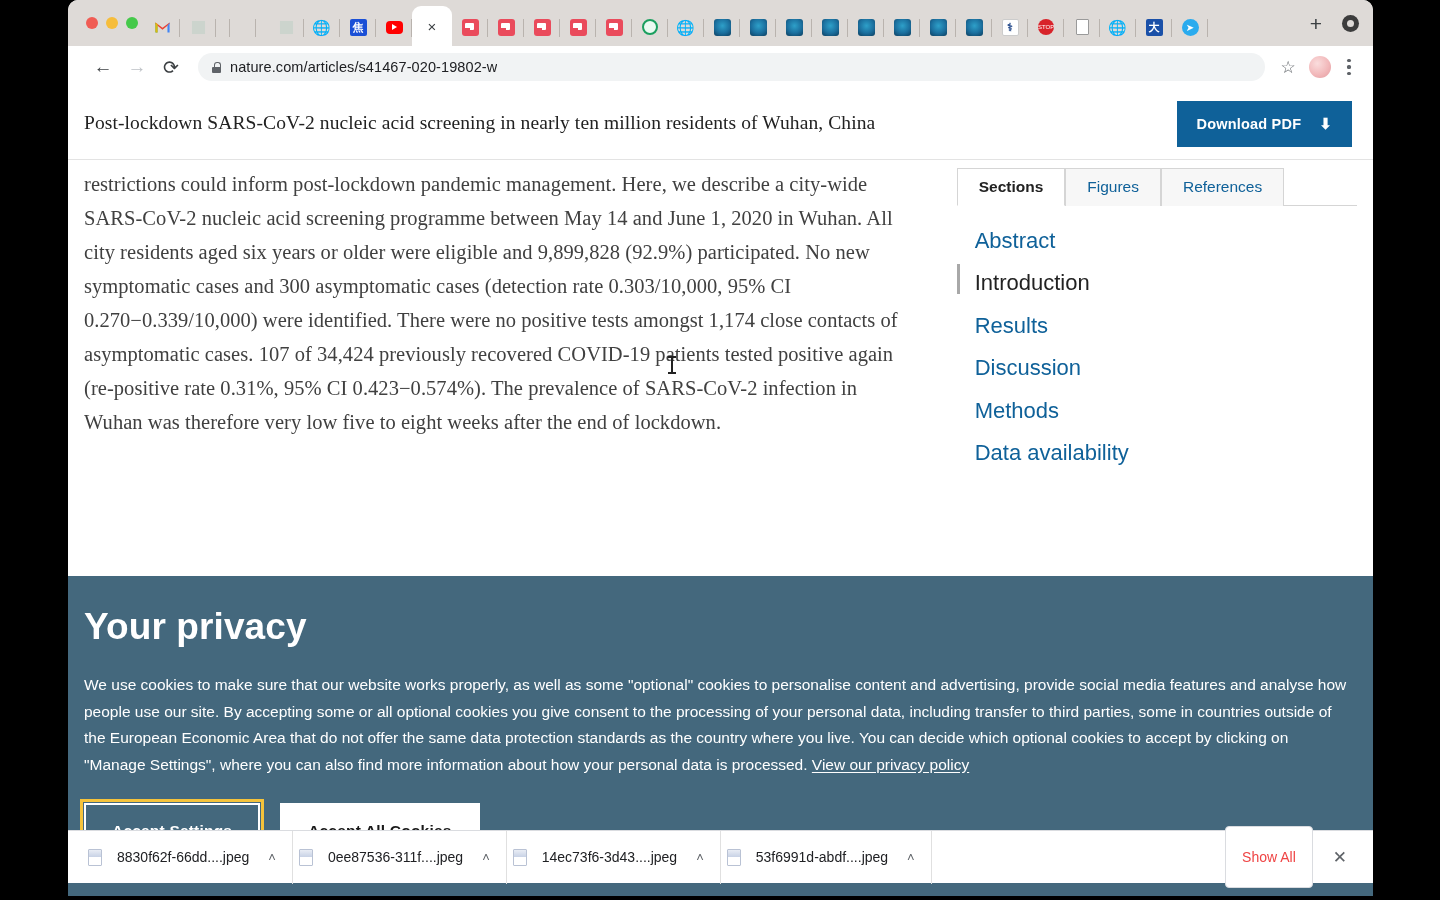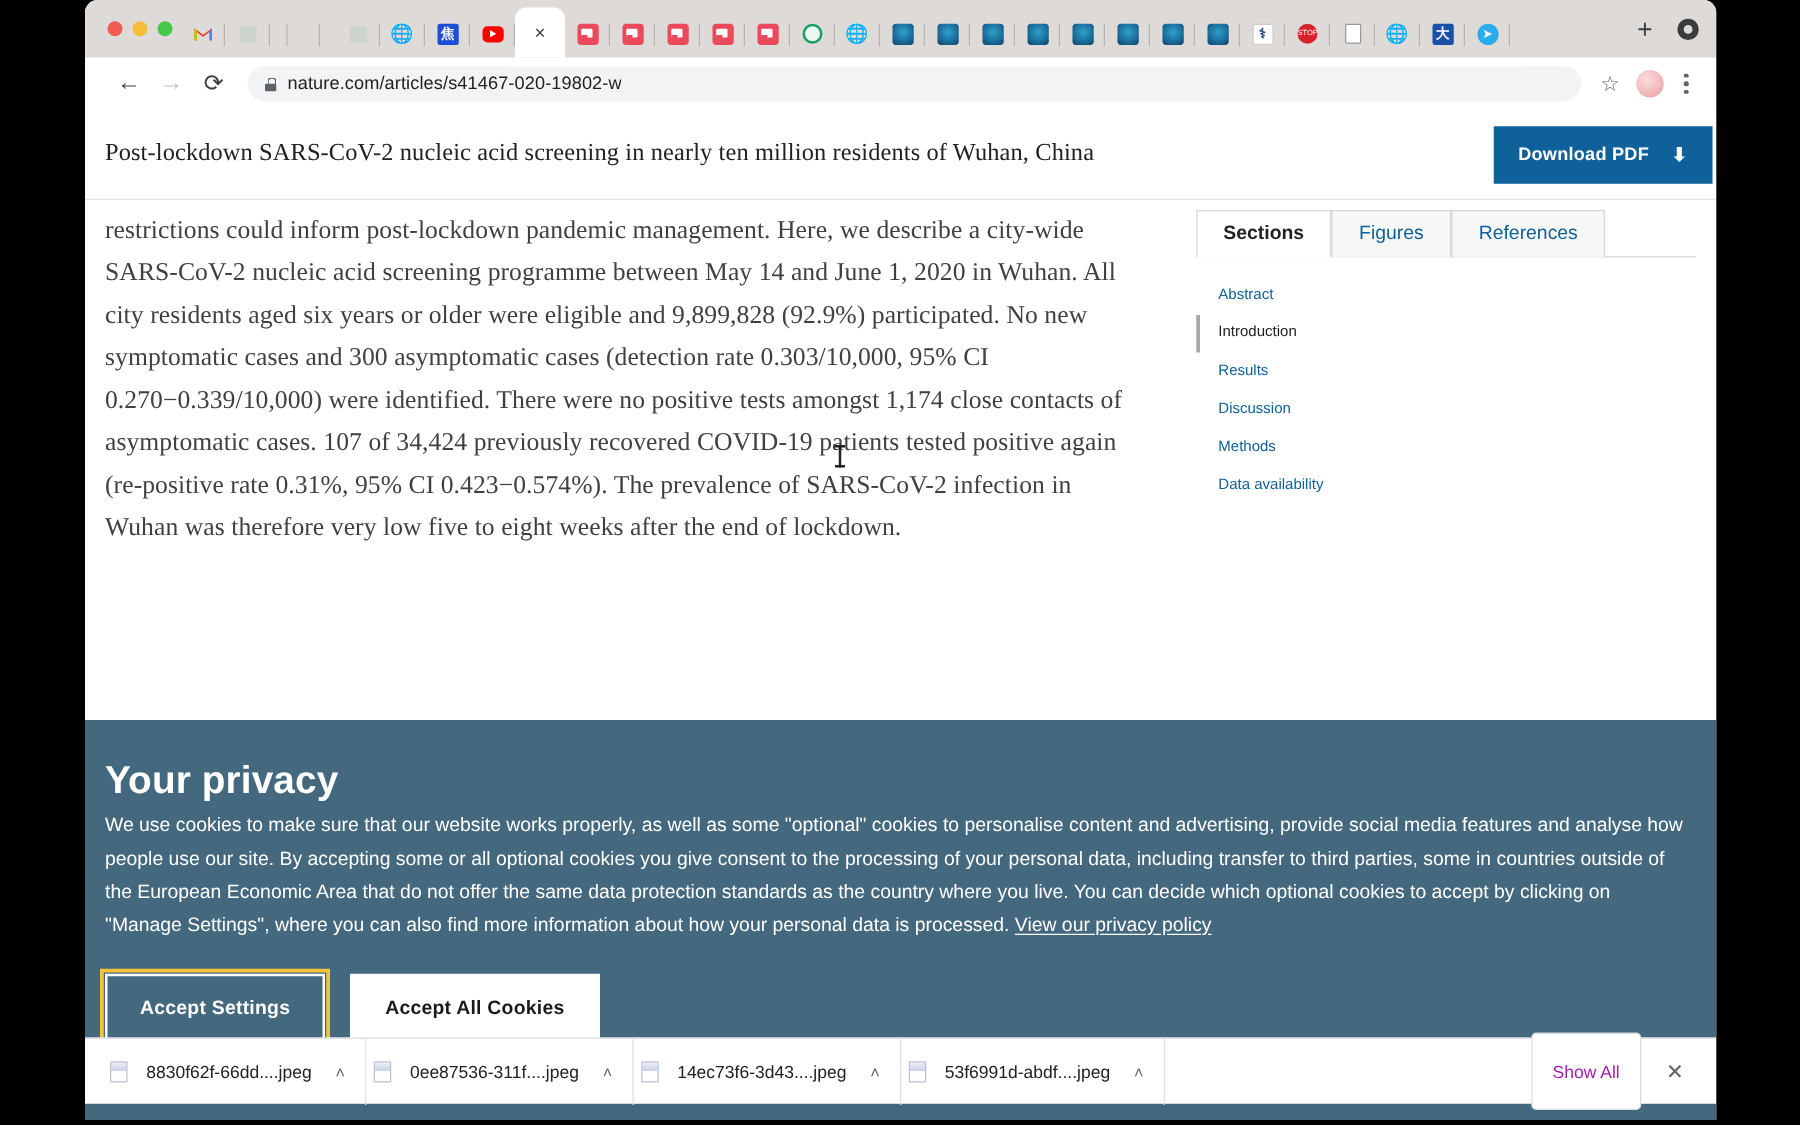--- a/index.html
+++ b/index.html
@@ -148,21 +148,21 @@
   #page {
     position: relative;
     height: 808px;
     background: #fff;
     overflow: hidden;
   }
   #article-header {
     height: 72px;
     border-bottom: 1px solid #e3e3e3;
     display: flex; align-items: center;
-    padding: 0 3px 0 16px;
+    padding: 0 21px 0 16px;
     background:#fff;
     justify-content:space-between;
   }
   #article-title {
     flex: 1;
     font-family: "Liberation Serif", serif;
     font-size: 19.5px; color: #222;
     line-height: 1.25;
     letter-spacing: .1px;
   }
@@ -210,21 +210,21 @@
   }
   .sec-tab.active {
     background: #fff;
     color: #222;
     font-weight: bold;
     border-color: #d5d5d5;
     border-bottom: 1px solid #fff;
   }
   #section-list { margin-top: 14px; position: relative; }
   .sec-item {
-    font-size: 12px;
+    font-size: 22px;
     color: #0f6199;
     padding: 8px 0 8px 18px;
     line-height: 1.2;
     position: relative;
   }
   .sec-item.active { color: #222; }
   .sec-item.active::before {
     content:""; position:absolute; left:0; top:2px;
     width: 3px; height: 30px; background:#a8a8a8;
   }
@@ -232,23 +232,23 @@
   
   #cookie-banner {
     position: absolute;
     left: 0; right: 0; top: 488px;
     height: 355px;
     background: #44687d;
     color: #fff;
     padding: 30px 24px 0 16px;
   }
   #privacy-title {
-    font-size: 31px; font-weight: bold;
+    font-size: 37px; font-weight: bold;
     letter-spacing: .1px;
-    margin-bottom: 6px;
+    margin-bottom: 24px;
   }
   #privacy-body {
     font-size: 15.5px; line-height: 26.5px;
     max-width: 1274px;
     color: #fff;
   }
   #privacy-policy-link {
     color: #fff; font-weight: normal; text-decoration: underline;
     text-underline-offset: 2px;
   }
@@ -293,21 +293,21 @@
     background: linear-gradient(#e9edf5 0%, #c9d3e6 45%, #ffffff 46%, #ffffff 100%);
     border: 1px solid #b9c2d4;
     border-radius: 1px;
     position: relative; flex:0 0 auto;
   }
   .dl-name { font-size: 14px; color: #202124; white-space: nowrap; }
   .dl-caret { font-size: 13px; color: #5f6368; margin-left: 4px; }
   #shelf-right { margin-left: auto; display:flex; align-items:center; gap: 14px;
     padding-right: 8px; }
   #show-all-btn {
-    font-size: 14px; color: #a21caf;
+    font-size: 14px; color: #ef4444;
     border: 1px solid #dadce0; border-radius: 4px;
     padding: 22px 16px; background:#fff;text-align:center;
   }
   #shelf-close { font-size: 17px; color: #5f6368; padding: 0 6px; }
 
   
   #text-cursor {
     position: absolute; left: 603px; top: 268px;
     width: 2px; height: 18px; background: #222;
     pointer-events: none;

